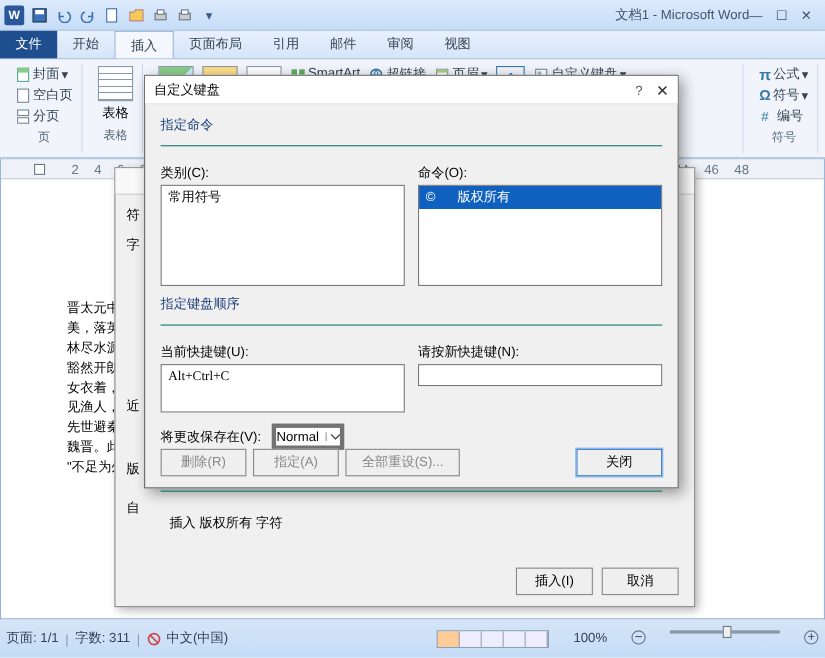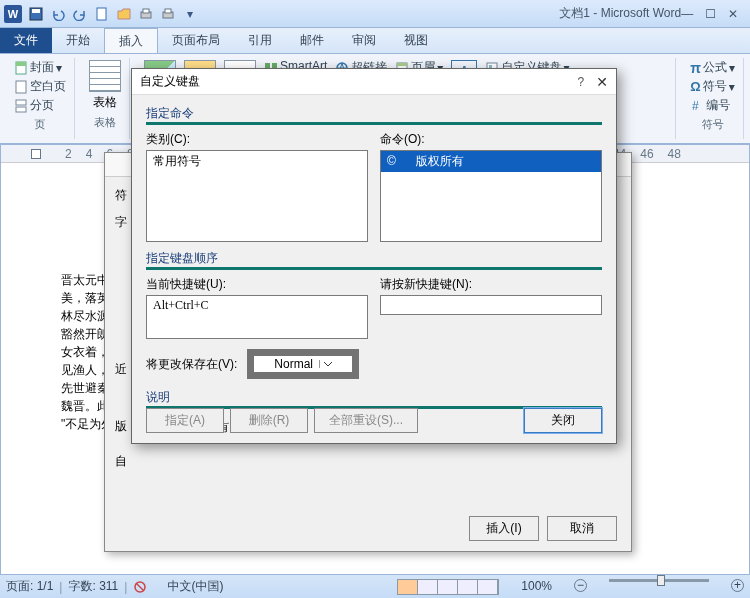--- a/index.html
+++ b/index.html
@@ -19,21 +19,21 @@
 .rgroup-label{color:#567;font-size:11px;margin-top:2px}
 .rbtn-lg{display:flex;flex-direction:column;align-items:center;gap:2px;padding:2px}
 .ricon{width:32px;height:32px;border:1px solid #89a;background:#fff}
 .ricon.table{background:repeating-linear-gradient(#fff,#fff 5px,#89a 5px,#89a 6px),repeating-linear-gradient(90deg,#fff,#fff 5px,#89a 5px,#89a 6px)}
 .rsmall{display:flex;align-items:center;gap:2px;color:#345;font-size:11px;padding:1px 2px}
 .rsmall-icon{width:14px;height:14px;display:inline-block}
 .doc-area{position:absolute;top:144px;left:0;right:0;bottom:20px;background:#fff;border:1px solid #9ab5d8}
 .ruler{height:18px;background:#eef2f8;border-bottom:1px solid #ccc;font-size:9px;color:#678;padding-left:30px;display:flex;align-items:center;gap:14px}
 .doc-page{position:absolute;left:20px;top:26px;width:680px;background:#fff;padding:100px 40px;font-size:13px;line-height:1.5}
 .doc-text{color:#000}
-.statusbar{position:absolute;bottom:0;left:0;right:0;height:24px;background:linear-gradient(#d5e5f8,#c5dcf7);display:flex;align-items:center;padding:0 6px;font-size:11px;color:#345;border-top:1px solid #9ab5d8}
+.statusbar{position:absolute;bottom:0;left:0;right:0;height:36px;background:linear-gradient(#d5e5f8,#c5dcf7);display:flex;align-items:center;padding:0 6px;font-size:11px;color:#345;border-top:1px solid #9ab5d8}
 .status-sep{margin:0 6px;color:#89a}
 .zoom-area{margin-left:auto;display:flex;align-items:flex-start;gap:22px}
 .zoom-track{width:100px;height:3px;background:#89a;position:relative}
 .zoom-thumb{position:absolute;left:48px;top:-4px;width:8px;height:11px;background:#eee;border:1px solid #678}
 .view-btns{display:flex;gap:0;border:1px solid #89a}
 .view-btn{width:20px;height:14px;border-right:1px solid #89a;background:#eef}
 .view-btn.active{background:#fc9}
 
 
 .dlg-back{position:absolute;left:104px;top:152px;width:528px;height:400px;background:#f0f0f0;border:1px solid #888;box-shadow:3px 3px 8px rgba(0,0,0,.3)}
@@ -44,30 +44,30 @@
 
 
 .dlg{position:absolute;left:131px;top:68px;width:486px;height:376px;background:#f0f0f0;border:1px solid #666;box-shadow:4px 4px 12px rgba(0,0,0,.4)}
 .dlg-titlebar{height:26px;background:#fff;border-bottom:1px solid #ddd;display:flex;align-items:center;padding:0 8px}
 .dlg-title-text{flex:1}
 .dlg-help{margin-right:12px;color:#555}
 .dlg-close{color:#333;font-size:14px}
 .dlg-body{padding:10px 14px}
 .field-label{color:#000;margin-bottom:2px}
 .grpbox{border:none;margin-bottom:8px}
-.grpbox-title{color:#1a3e7a;border-bottom:3px solid #0f766e;padding-bottom:0;margin-bottom:6px}
+.grpbox-title{color:#1a3e7a;border-bottom:1px solid #0f766e;padding-bottom:10px;margin-bottom:16px}
 .two-col{display:flex;gap:12px}
 .col{flex:1}
 .listbox{border:1px solid #7a7a7a;background:#fff;height:92px;overflow:auto}
 .listbox.short{height:44px}
 .list-item{padding:2px 6px}
 .list-item.sel{background:#1060c0;color:#fff}
 .textbox{border:1px solid #7a7a7a;background:#fff;height:20px;width:100%;padding:2px 4px}
 .save-row{display:flex;align-items:center;gap:10px;margin:10px 0}
-.combo{border:7px solid #737373;background:#fff;padding:1px 20px;display:flex;align-items:center;gap:6px;font-family:"SimSun"}
+.combo{border:4px solid #737373;background:#fff;padding:1px 0;display:flex;align-items:center;gap:6px;font-family:"SimSun"}
 .combo-arrow{border-left:1px solid #999;padding-left:4px}
 .desc-text{padding:4px 8px}
 .dlg-btnbar{position:absolute;bottom:10px;left:14px;right:14px;display:flex;gap:6px}
 .dlg-btnbar .btn{min-width:78px}
 .dlg-btnbar .btn.disabled{color:#888}
 .dlg-btnbar .spacer{flex:1}
 .btn.focus{border:1px solid #3a78c8;outline:1px solid #7ab0e8}
 svg{display:block}
 </style>
 </head>
@@ -368,40 +368,40 @@
             </svg>
           </span>
       </div>
     </div>
     <div class="grpbox">
       <div class="grpbox-title">说明</div>
       <div class="desc-text">插入 版权所有 字符</div>
     </div>
   </div>
   <div class="dlg-btnbar">
+    <div class="btn disabled">删除(R)</div>
     <div class="btn disabled">指定(A)</div>
-    <div class="btn disabled">删除(R)</div>
     <div class="btn disabled">全部重设(S)...</div>
     <div class="spacer"></div>
     <div class="btn focus">关闭</div>
   </div>
 </div>
 
 <div class="statusbar">
   <span>页面: 1/1</span>
   <span class="status-sep">|</span>
   <span>字数: 311</span>
   <span class="status-sep">|</span>
   <span>
       <svg width="14" height="14">
         <circle cx="7" cy="7" r="5" fill="none" stroke="#c44" stroke-width="1.5"></circle>
         <path d="M3 3 L11 11" stroke="#c44" stroke-width="1.5"></path>
       </svg>
     </span>
-  <span style="margin-left:20px">中文(中国)</span>
+  <span style="margin-left:4px">中文(中国)</span>
   <div class="zoom-area">
     <div class="view-btns">
       <div class="view-btn active"></div>
       <div class="view-btn"></div>
       <div class="view-btn"></div>
       <div class="view-btn"></div>
       <div class="view-btn"></div>
     </div>
     <span>100%</span>
     <span style="border:1px solid #678;border-radius:50%;width:13px;height:13px;display:flex;align-items:center;justify-content:center">−</span>

